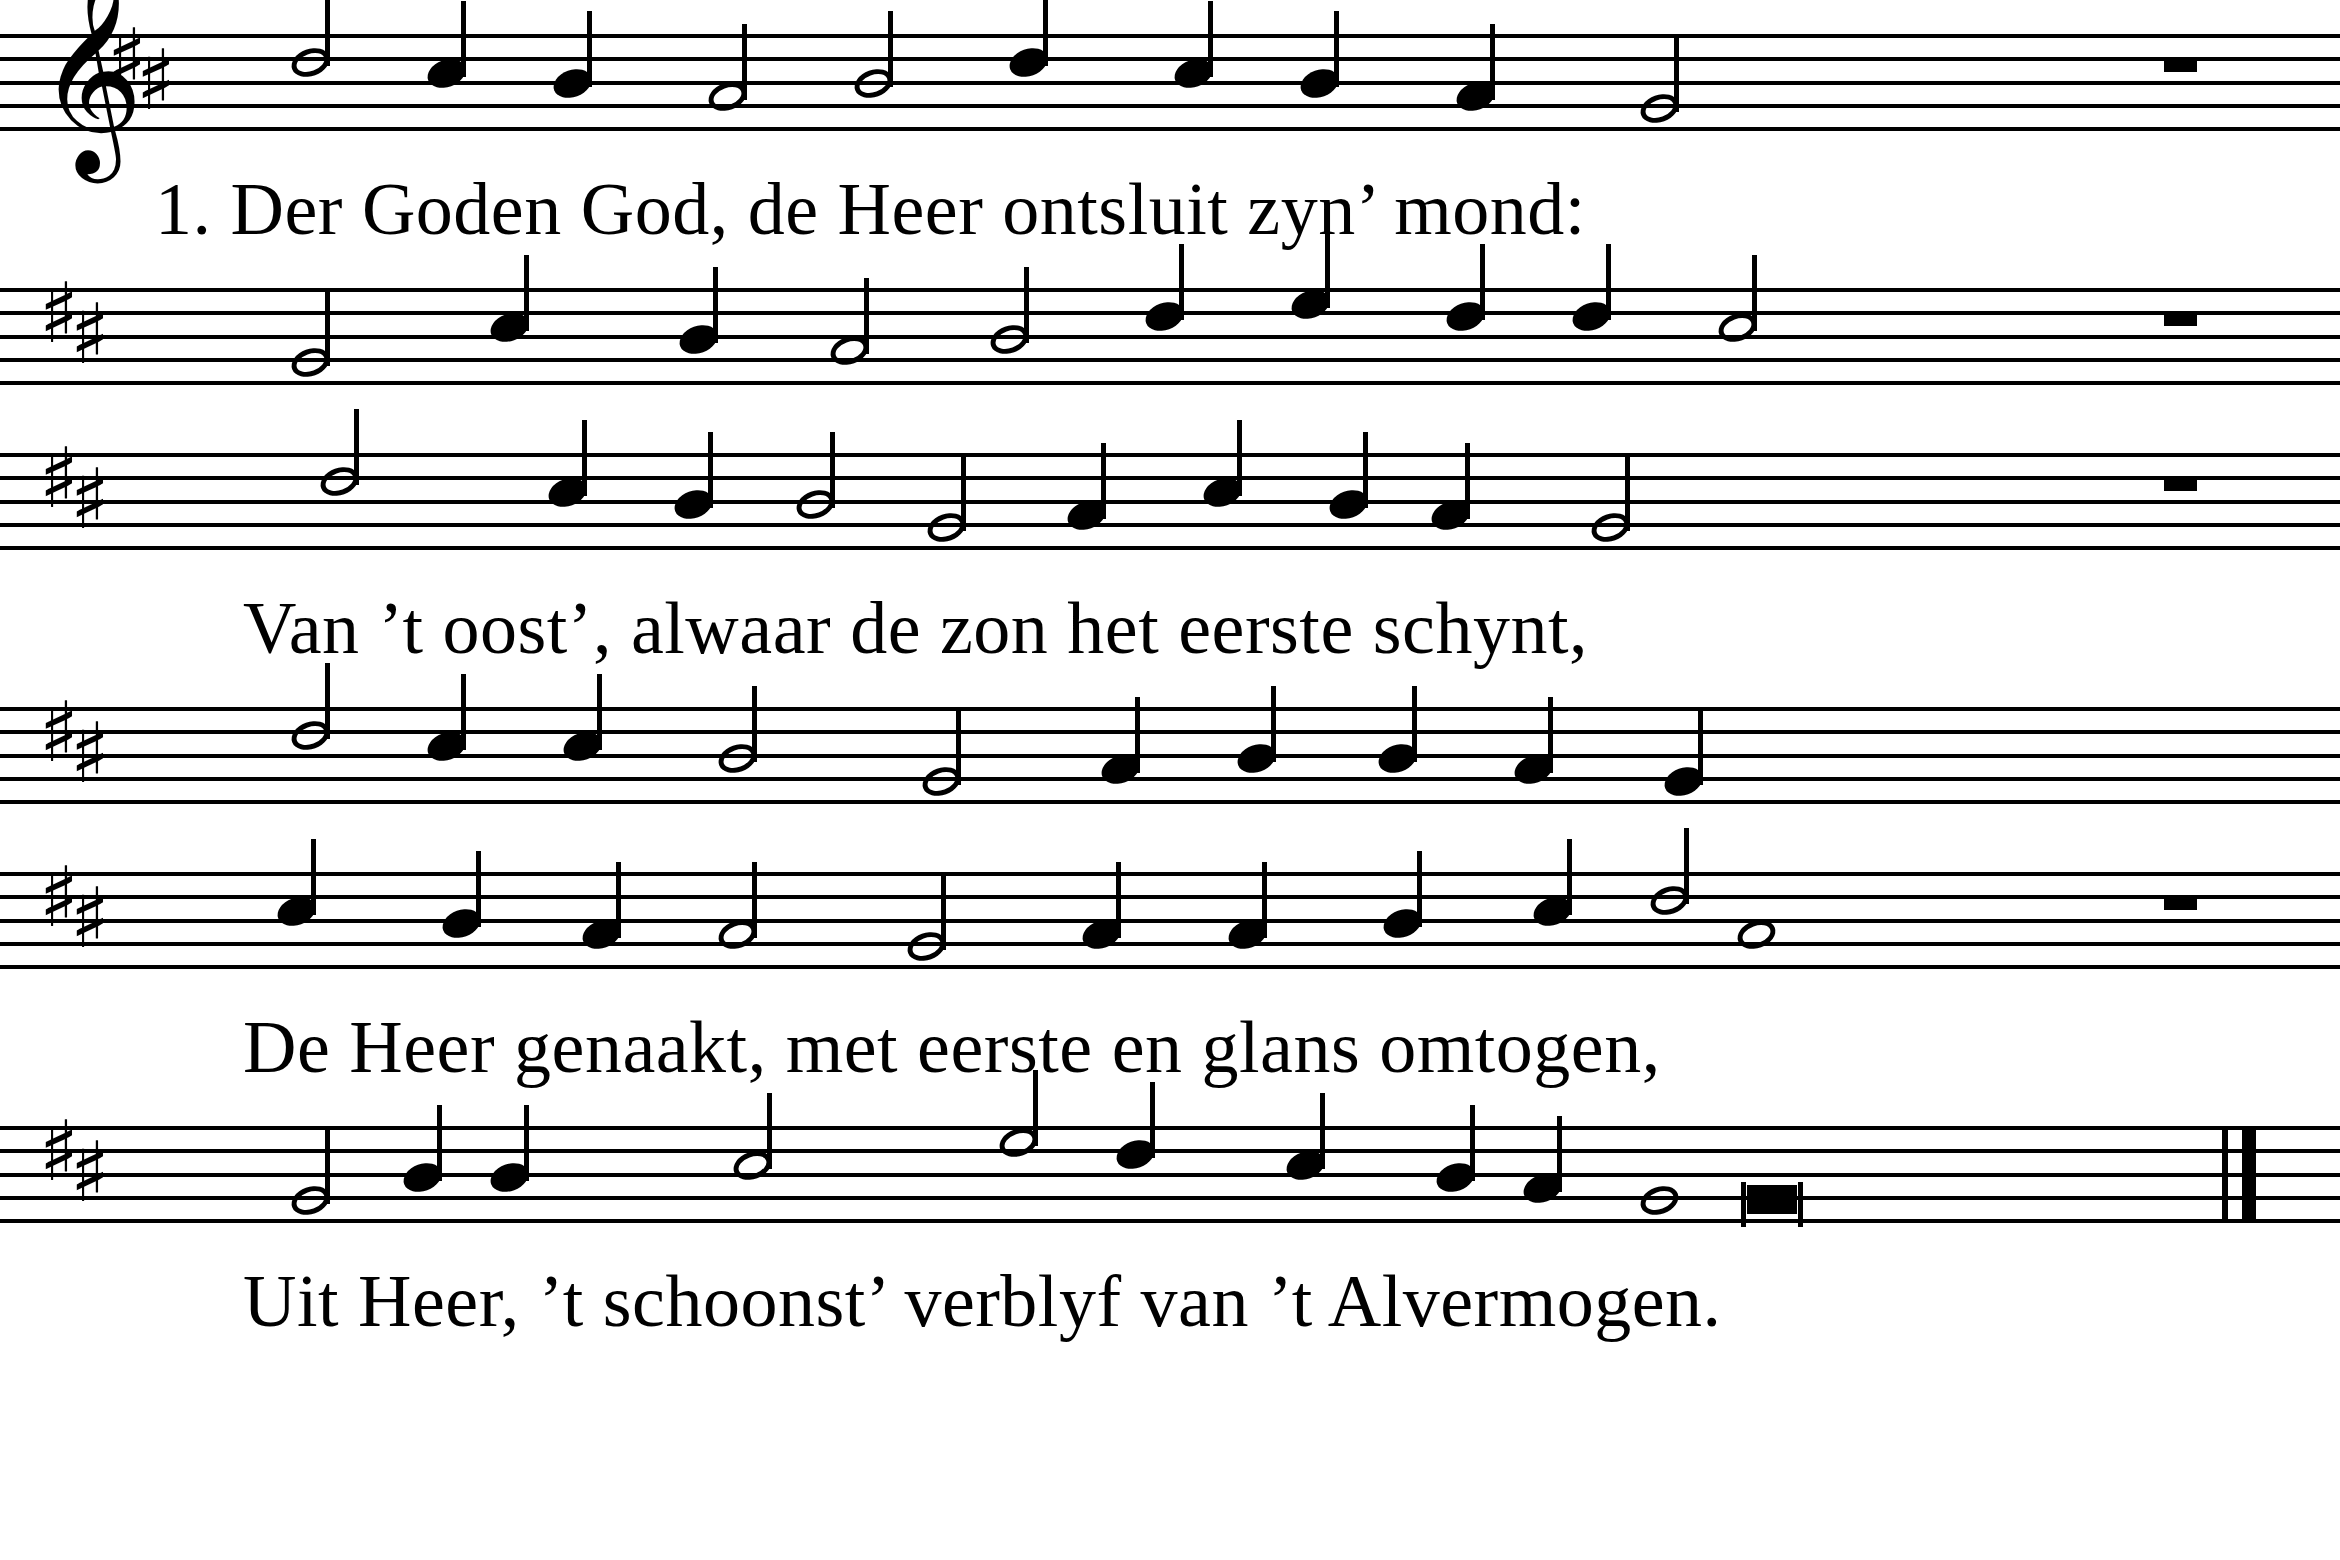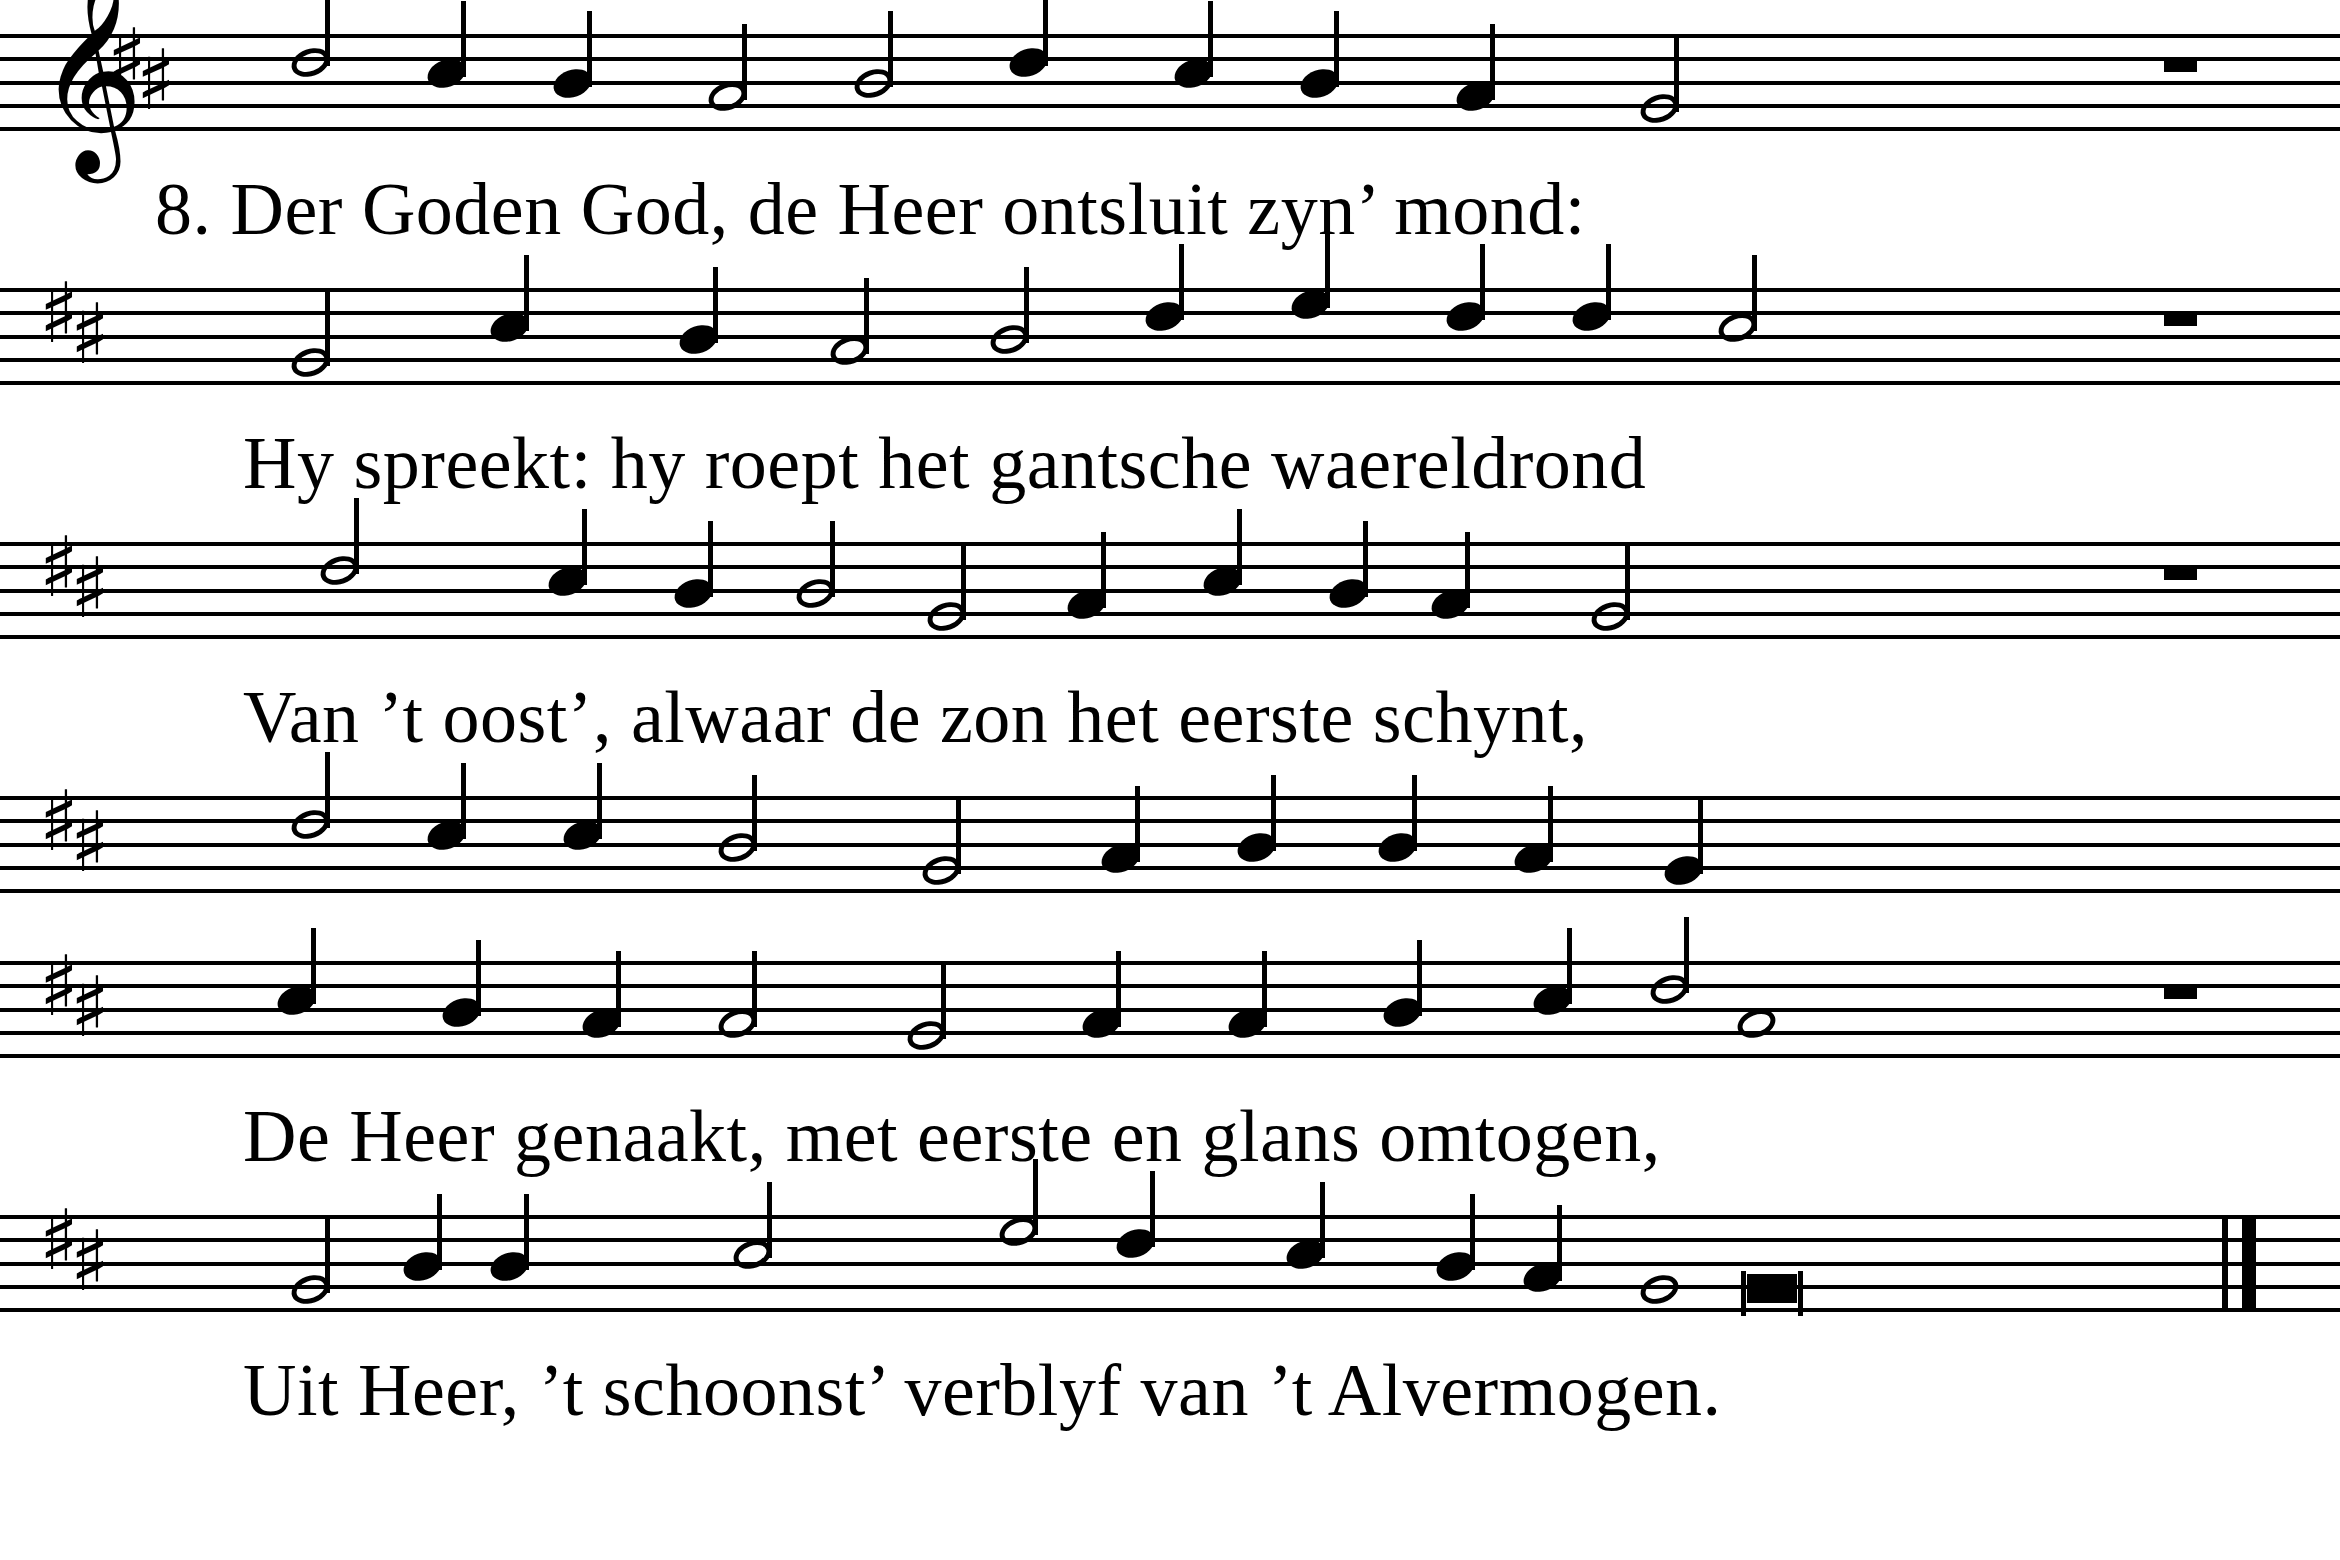--- a/index.html
+++ b/index.html
@@ -198,21 +198,21 @@
           <span class="head"></span>
           <span class="stem"></span>
         </div>
       <div class="note hollow" style="left:1640px; top:95px;">
           <span class="head"></span>
           <span class="stem"></span>
         </div>
 
       <div class="rest" style="left:2164px; top:58px;"></div>
     </div>
-    <div class="lyric first">8. Der Goden God, de Heer ontsluit zyn’ mond:</div>
+    <div class="lyric first">1. Der Goden God, de Heer ontsluit zyn’ mond:</div>
   </div>
 
   <div class="system">
     <div class="staff">
       <div class="lines">
           <i></i>
           <i></i>
           <i></i>
           <i></i>
           <i></i>
@@ -256,21 +256,20 @@
           <span class="head"></span>
           <span class="stem"></span>
         </div>
       <div class="note hollow" style="left:1718px; top:60px;">
           <span class="head"></span>
           <span class="stem"></span>
         </div>
 
       <div class="rest" style="left:2164px; top:58px;"></div>
     </div>
-    <div class="lyric">Hy spreekt: hy roept het gantsche waereldrond</div>
   </div>
 
   <div class="system">
     <div class="staff">
       <div class="lines">
           <i></i>
           <i></i>
           <i></i>
           <i></i>
           <i></i>

